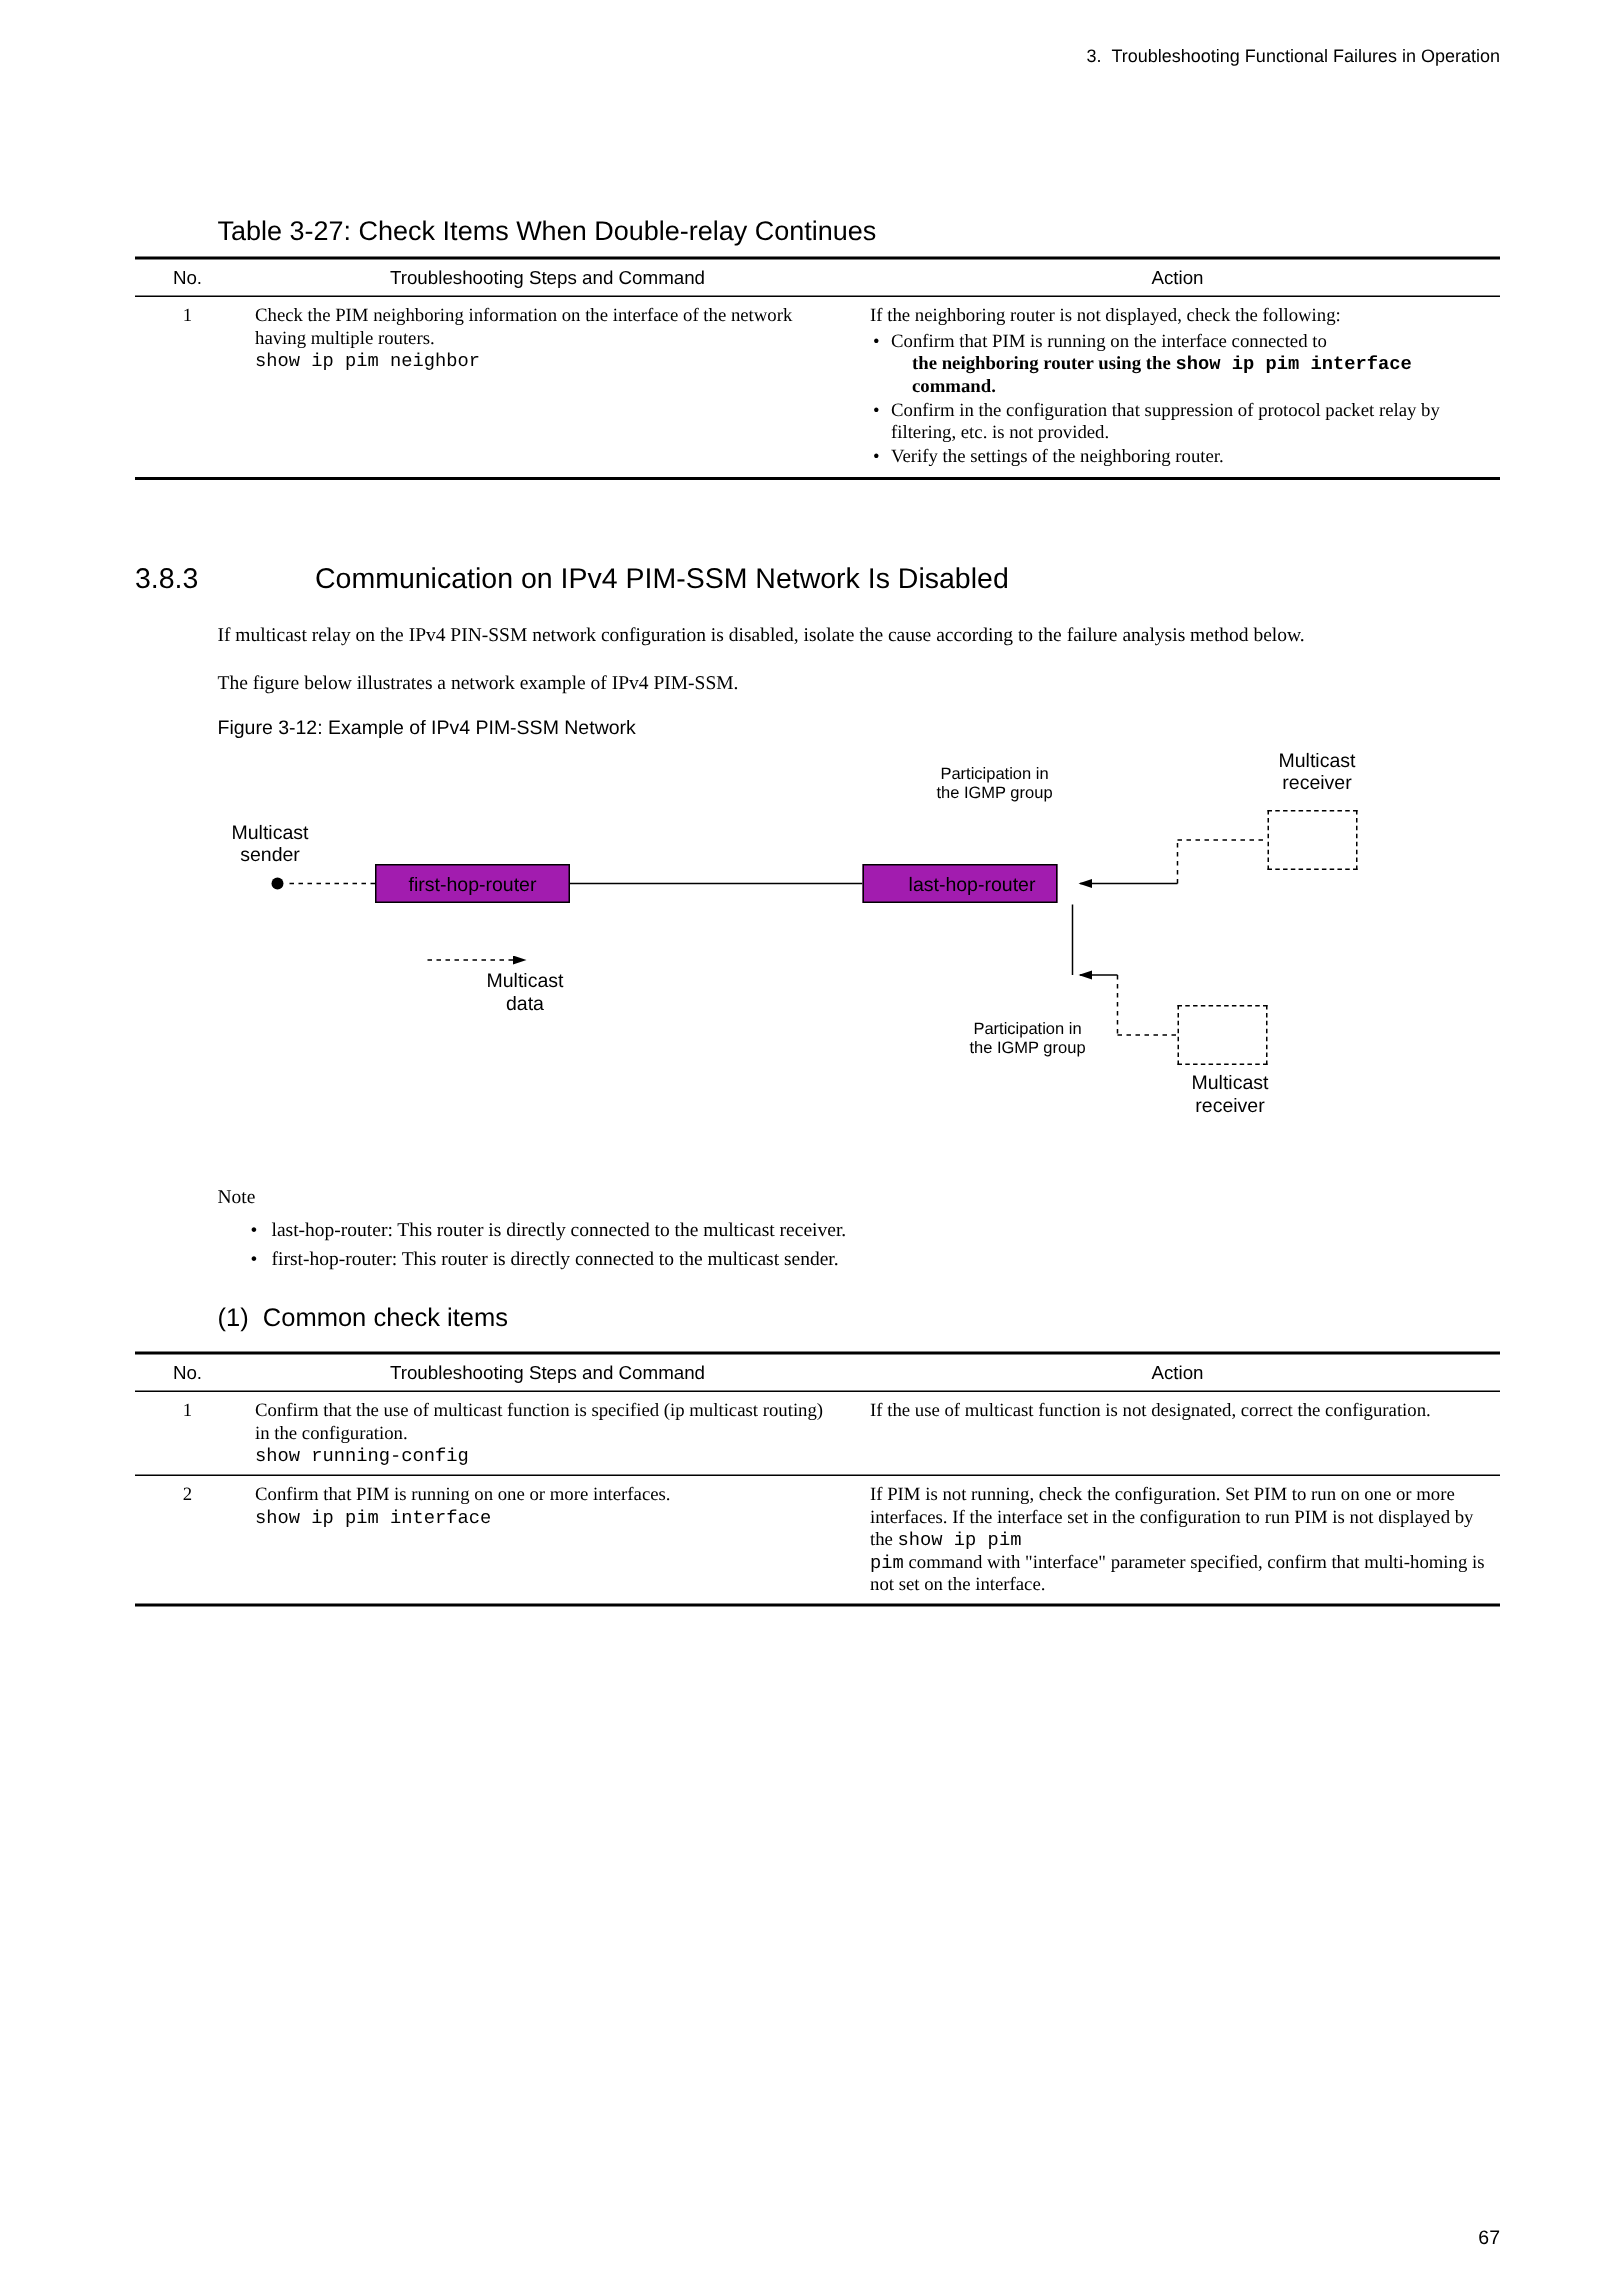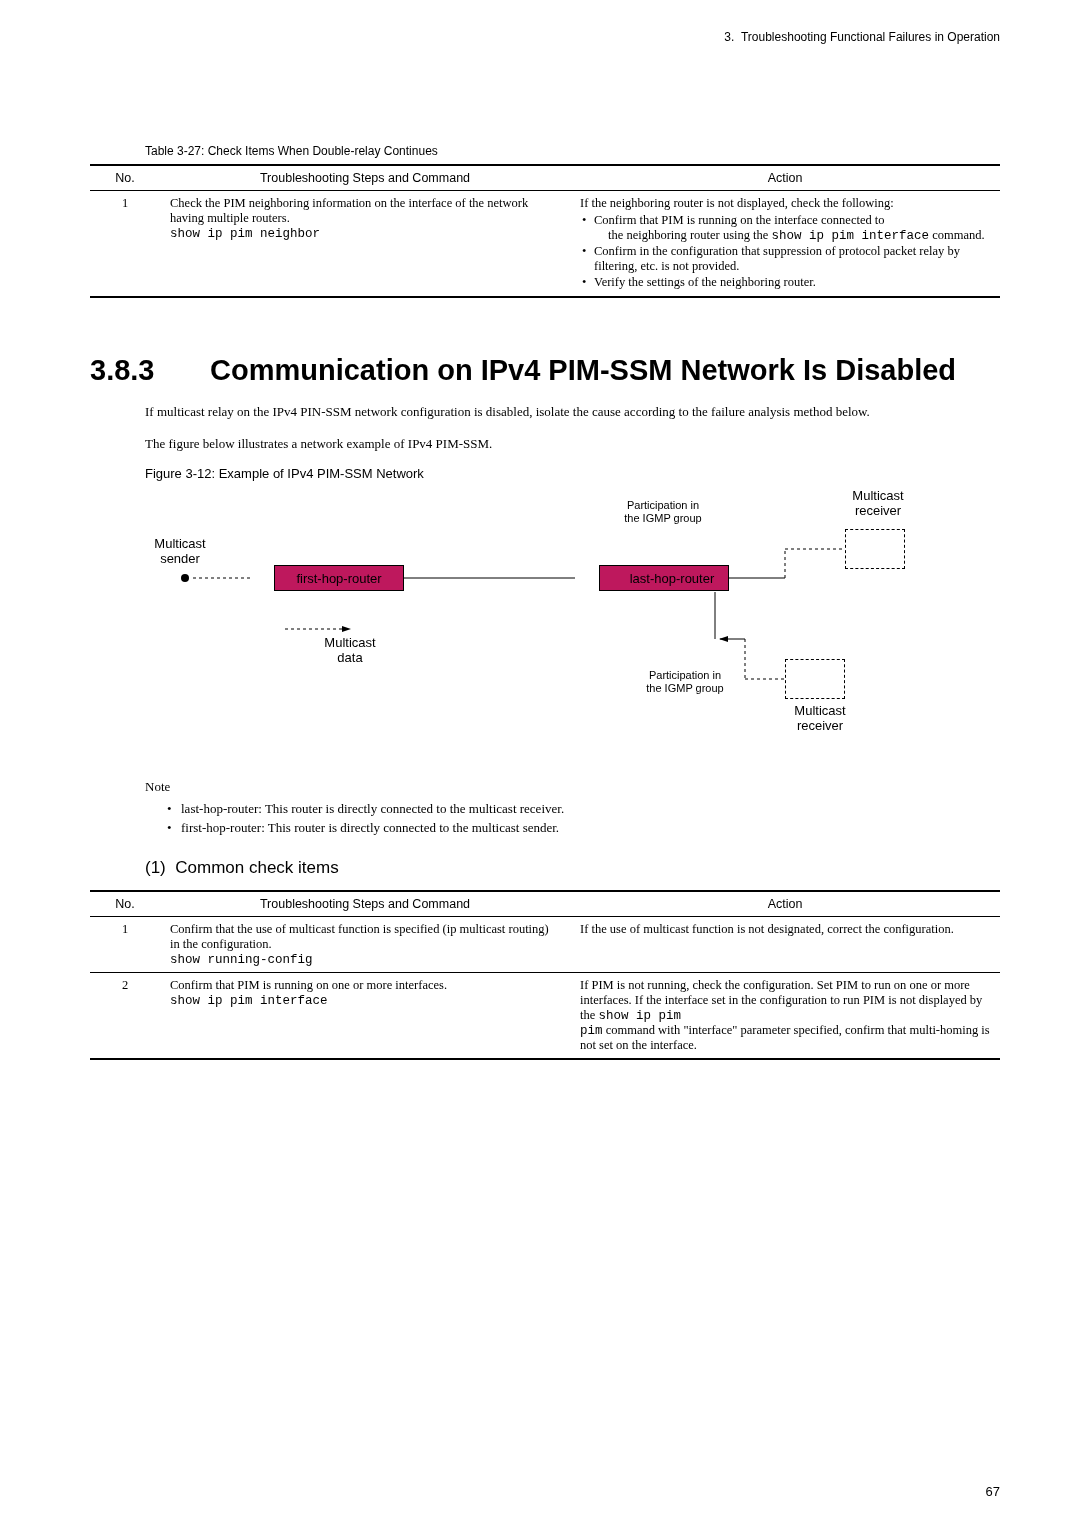--- a/index.html
+++ b/index.html
@@ -14,21 +14,21 @@
     position: relative;
   }
   .header-line {
     font-family: Arial, Helvetica, sans-serif;
     font-size: 12px;
     text-align: right;
     margin-bottom: 100px;
   }
   .table-caption {
     font-family: Arial, Helvetica, sans-serif;
-    font-size: 12px;
+    font-size: 18px;
     margin-left: 55px;
     margin-bottom: 6px;
   }
   table {
     width: 100%;
     border-collapse: collapse;
     font-size: 12.5px;
     margin-bottom: 56px;
   }
   table thead tr { border-top: 2px solid #000; border-bottom: 1px solid #000; }
@@ -45,25 +45,25 @@
     padding: 5px 10px;
     vertical-align: top;
     text-align: left;
   }
   .col-no { width: 70px; text-align: center; }
   .col-steps { width: 410px; }
   .mono { font-family: "Courier New", Courier, monospace; }
   ul.action { list-style: none; padding-left: 0; margin-top: 2px; }
   ul.action > li { position: relative; padding-left: 14px; margin-bottom: 1px; }
   ul.action > li::before { content: "•"; position: absolute; left: 2px; top: 0; }
-  ul.action .sub { padding-left: 14px; font-family: "Times New Roman", Times, serif; }
+  ul.action .sub { padding-left: 14px; font-family: "Times New Roman", Times, serif; font-weight: bold; }
   h2.section {
     font-family: Arial, Helvetica, sans-serif;
-    font-weight: bold;
-    font-size: 29px;
+    font-weight: normal;
+    font-size: 19px;
     margin-bottom: 16px;
   }
   h2.section .num { display: inline-block; width: 120px; }
   .body-indent { margin-left: 55px; }
   p.para { margin-bottom: 14px; line-height: 1.35; }
   .fig-caption {
     font-family: Arial, Helvetica, sans-serif;
     font-size: 13px;
     margin-bottom: 8px;
   }
@@ -77,29 +77,28 @@
     position: absolute;
     font-family: Arial, Helvetica, sans-serif;
     font-size: 13px;
     text-align: center;
     line-height: 1.15;
   }
   .dsmall { font-size: 11px; }
   .router-box {
     position: absolute;
     border: 1px solid #000;
-    background: #be185d;
+    background: #a21caf;
     font-family: Arial, Helvetica, sans-serif;
     font-size: 13px;
     display: flex;
     align-items: center;
     justify-content: center;
     width: 130px;
     height: 26px;
-    margin-left: 24px;
   }
   .receiver-box {
     position: absolute;
     border: 1px dashed #000;
     width: 60px;
     height: 40px;
   }
   .note-head { margin-bottom: 6px; }
   ul.note-list { list-style: none; padding-left: 22px; margin-bottom: 22px; }
   ul.note-list li { position: relative; padding-left: 14px; margin-bottom: 3px; }

